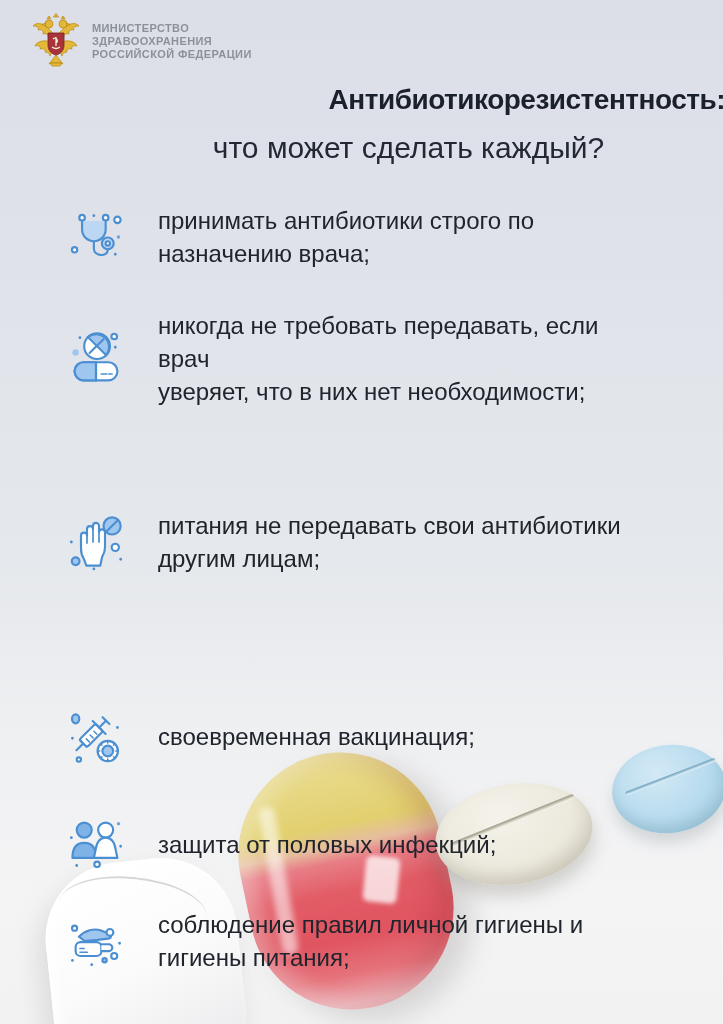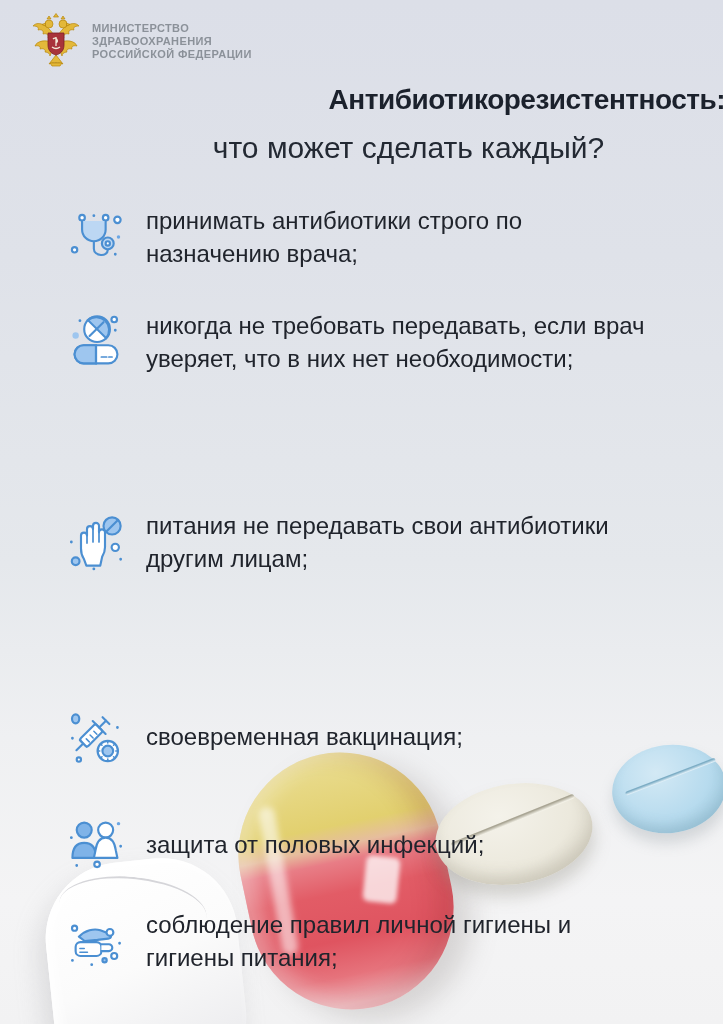--- a/index.html
+++ b/index.html
@@ -11,21 +11,21 @@
   }
   
   .logo{position:absolute;top:13px;left:29px;display:flex;gap:9px;align-items:flex-start;}
   .logo-text{padding-top:9px;font-size:11px;font-weight:bold;color:#8b9199;line-height:13px;letter-spacing:.4px;}
   
   .title{position:absolute;top:84px;left:0;width:100%;text-align:right;
     font-size:28px;font-weight:bold;color:#1b212c;letter-spacing:-.5px;z-index:3;}
   .subtitle{position:absolute;top:131px;left:0;width:100%;text-align:center;
     font-size:30px;color:#232933;z-index:3;margin-left:46px;}
   
-  .item{position:absolute;left:66px;width:590px;display:flex;gap:20px;align-items:center;z-index:3;justify-content:center;}
+  .item{position:absolute;left:66px;width:590px;display:flex;gap:32px;align-items:center;z-index:3;justify-content:center;}
   .item .ic{width:60px;height:60px;flex:none;}
   .item .txt{font-size:24px;line-height:33px;color:#20242c;white-space:pre-line;width:530px;}
   .i1{top:204px}.i2{top:309px}.i3{top:414px}.i4{top:509px}
   .i5{top:611px}.i6{top:706px}.i7{top:814px}.i8{top:908px}
   
   .pill{position:absolute;z-index:1;}
   .capsule{left:244px;top:752px;width:204px;height:258px;border-radius:102px;
     transform:rotate(-12deg);
     background:linear-gradient(180deg,#eadd92 0%,#e2d06f 28%,#e6bd9e 36%,#e87d86 42%,#e25c66 54%,#df5460 72%,#e6737c 86%,#efb3b8 97%);
     box-shadow:16px 14px 26px rgba(130,125,120,.25), inset 14px 0 22px rgba(255,255,255,.35), inset -16px -6px 26px rgba(120,30,35,.18);}

